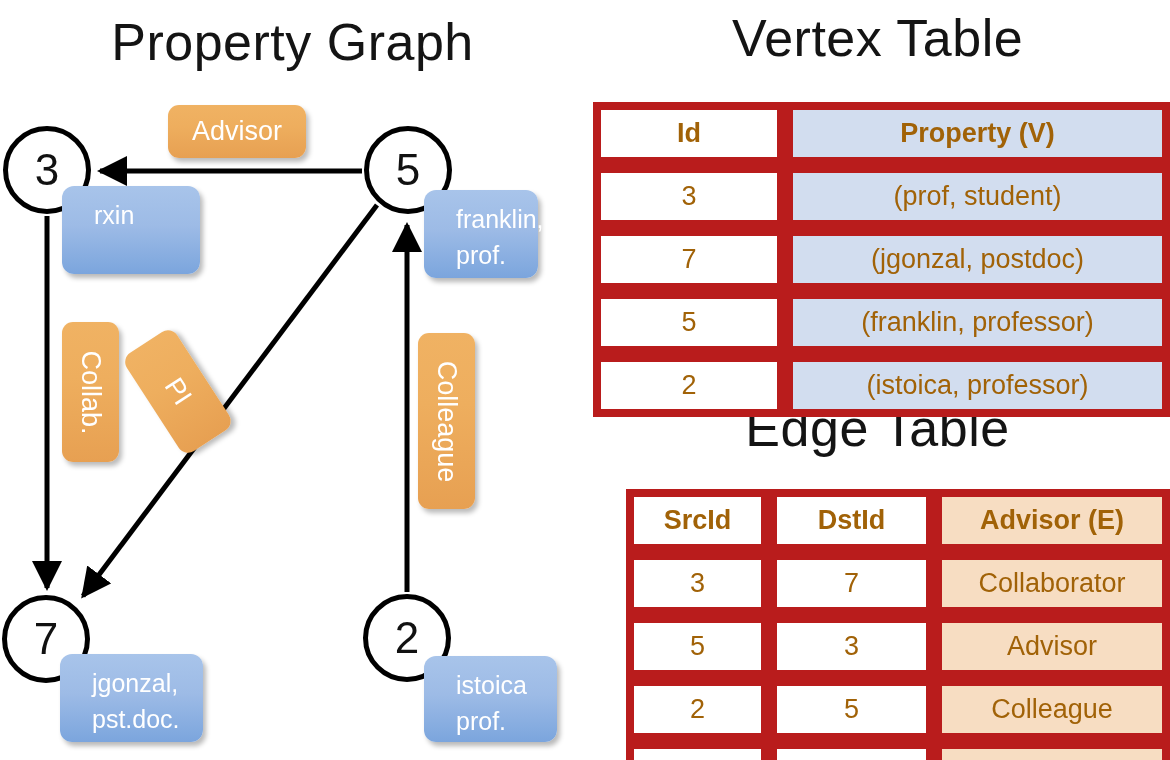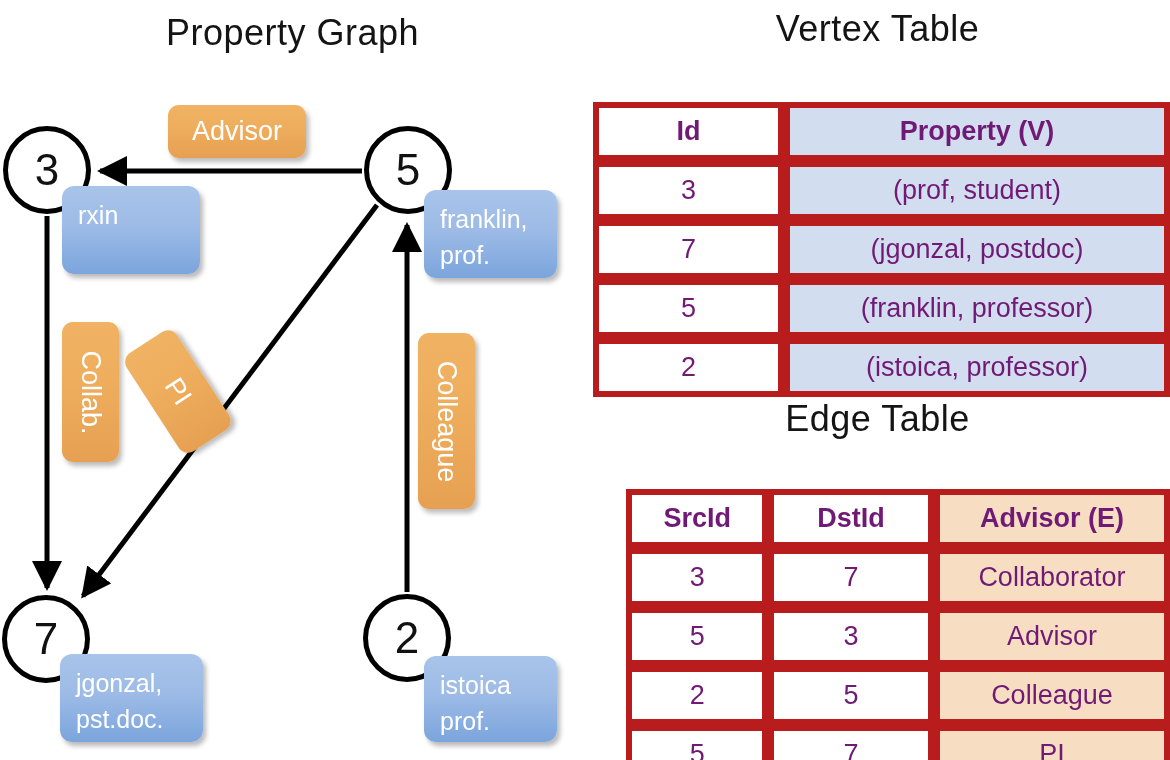--- a/index.html
+++ b/index.html
@@ -14,21 +14,21 @@
     overflow: hidden;
     font-family: "Liberation Sans", sans-serif;
     color: #000000;
   }
 
   
   .title {
     position: absolute;
     font-family: "Liberation Sans", sans-serif;
     font-weight: 300;
-    font-size: 36px;
+    font-size: 52px;
     letter-spacing: 0.5px;
     color: #141414;
     text-align: center;
     white-space: nowrap;
   }
   #title-property-graph { left: 0;   top: 12px;  width: 585px; }
   #title-vertex-table   { left: 585px; top: 8px;  width: 585px; }
   #title-edge-table     { left: 585px; top: 398px; width: 585px; }
 
   
@@ -70,26 +70,26 @@
   .vbox {
     position: absolute;
     border-radius: 12px;
     background: linear-gradient(to bottom, #a8c4ea 0%, #9dbbe6 45%, #7ba5dd 100%);
     box-shadow: 3px 4px 5px rgba(0,0,0,0.28);
     color: #ffffff;
     font-family: "Liberation Sans", sans-serif;
     font-weight: 300;
     font-size: 25px;
     line-height: 1.42;
-    padding: 12px 0 12px 16px;
+    padding: 12px 0 12px 32px;
     box-sizing: border-box;
     z-index: 4;
   }
   #vbox-3 { left: 62px;  top: 186px; width: 138px; height: 88px; }
-  #vbox-5 { left: 424px; top: 190px; width: 133px; height: 88px; }
+  #vbox-5 { left: 424px; top: 190px; width: 114px; height: 88px; }
   #vbox-7 { left: 60px;  top: 654px; width: 143px; height: 88px; }
   #vbox-2 { left: 424px; top: 656px; width: 133px; height: 86px; }
 
   
   .ebox {
     position: absolute;
     border-radius: 11px;
     background: linear-gradient(to bottom, #f0b263 0%, #eeae5e 40%, #e7a052 100%);
     box-shadow: 3px 4px 5px rgba(0,0,0,0.27);
     color: #ffffff;
@@ -129,27 +129,27 @@
 
   
   .data-table {
     position: absolute;
     border-collapse: separate;
     border-spacing: 0;
     font-family: "Liberation Sans", sans-serif;
     font-weight: 300;
   }
   .data-table td, .data-table th {
-    border: 6px solid #b91c1c;
+    border: 8px solid #b91c1c;
     padding: 0;
     text-align: center;
     vertical-align: middle;
     font-weight: 300;
     font-size: 27px;
-    color: #701a75;
+    color: #a16207;
     background: #ffffff;
     height: 47px;
   }
   .data-table th {
     font-weight: bold;
     font-size: 27px;
   }
   .cell-blue { background: #d2ddef !important; }
   .cell-orange { background: #f7ddc2 !important; }
 

